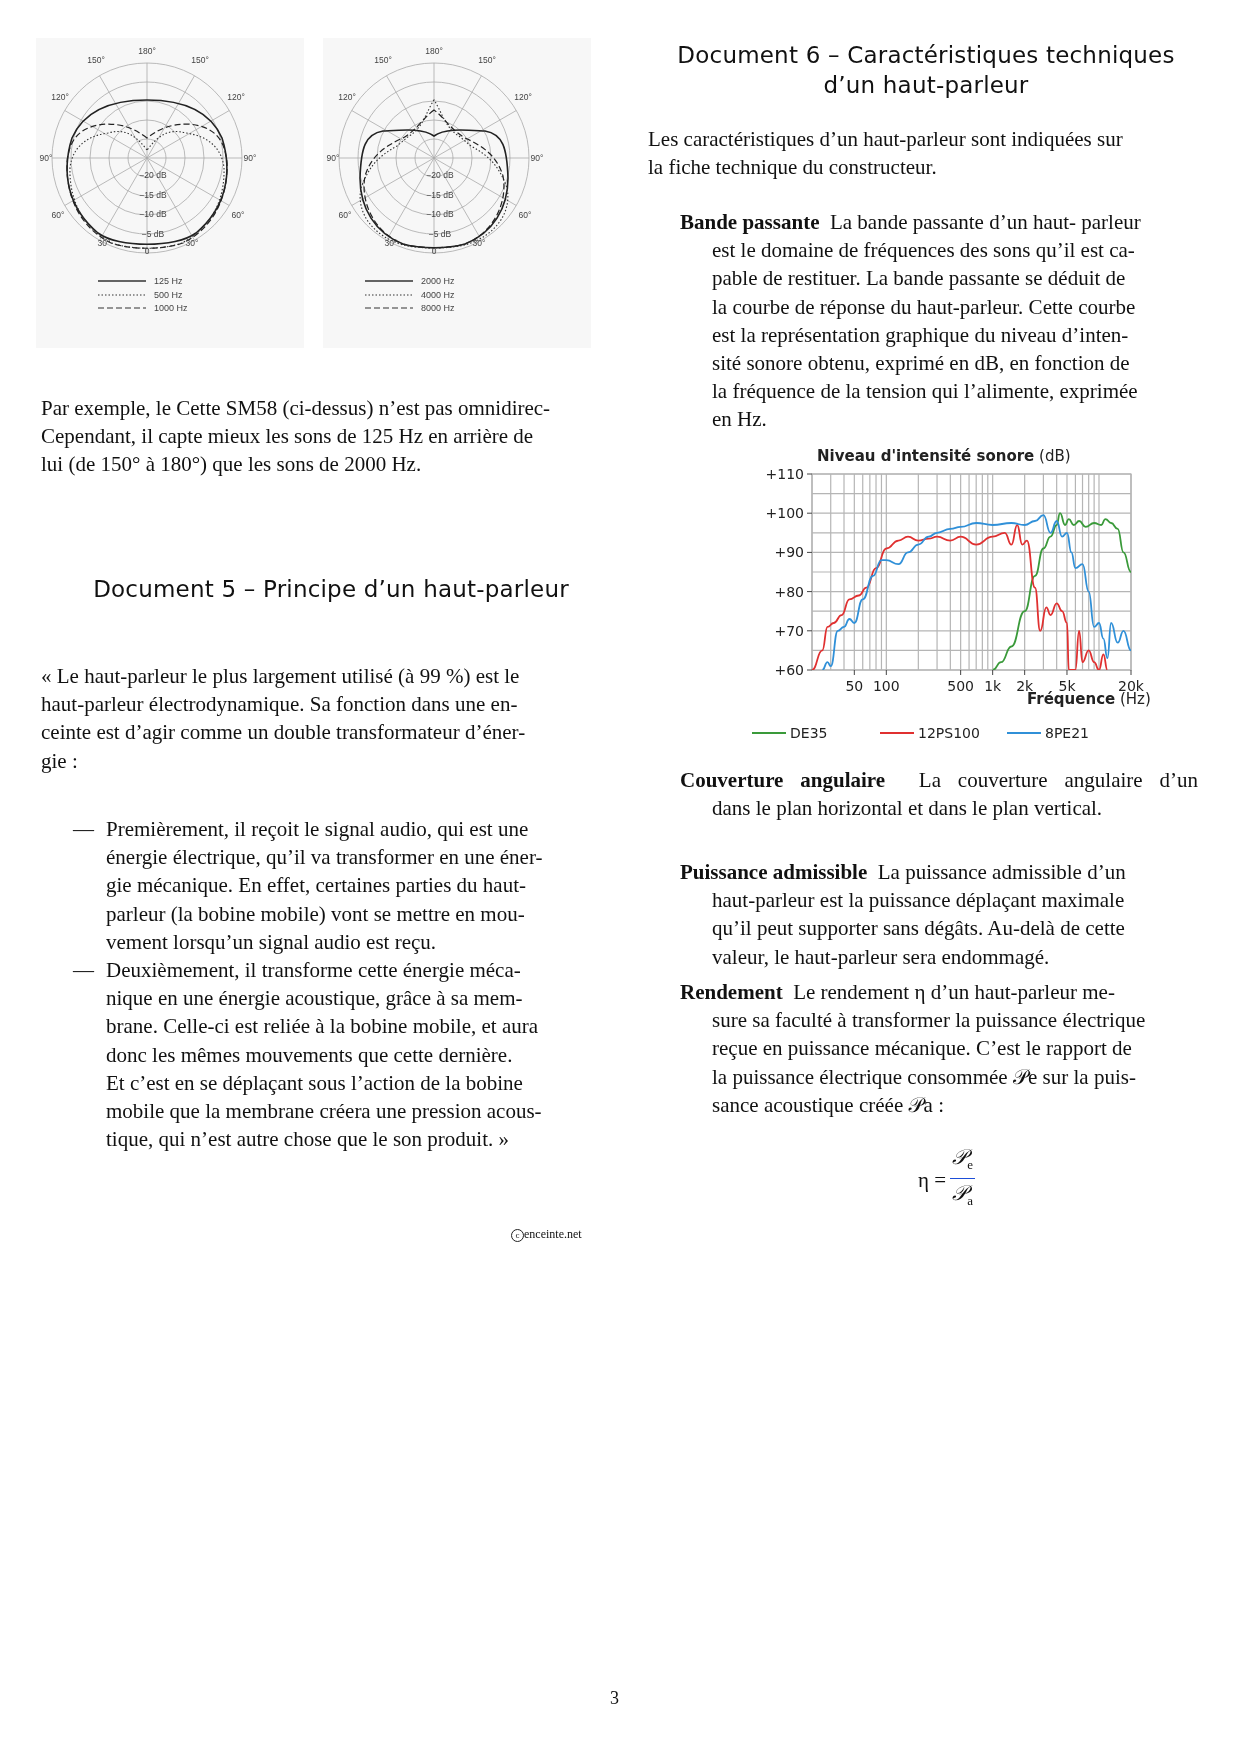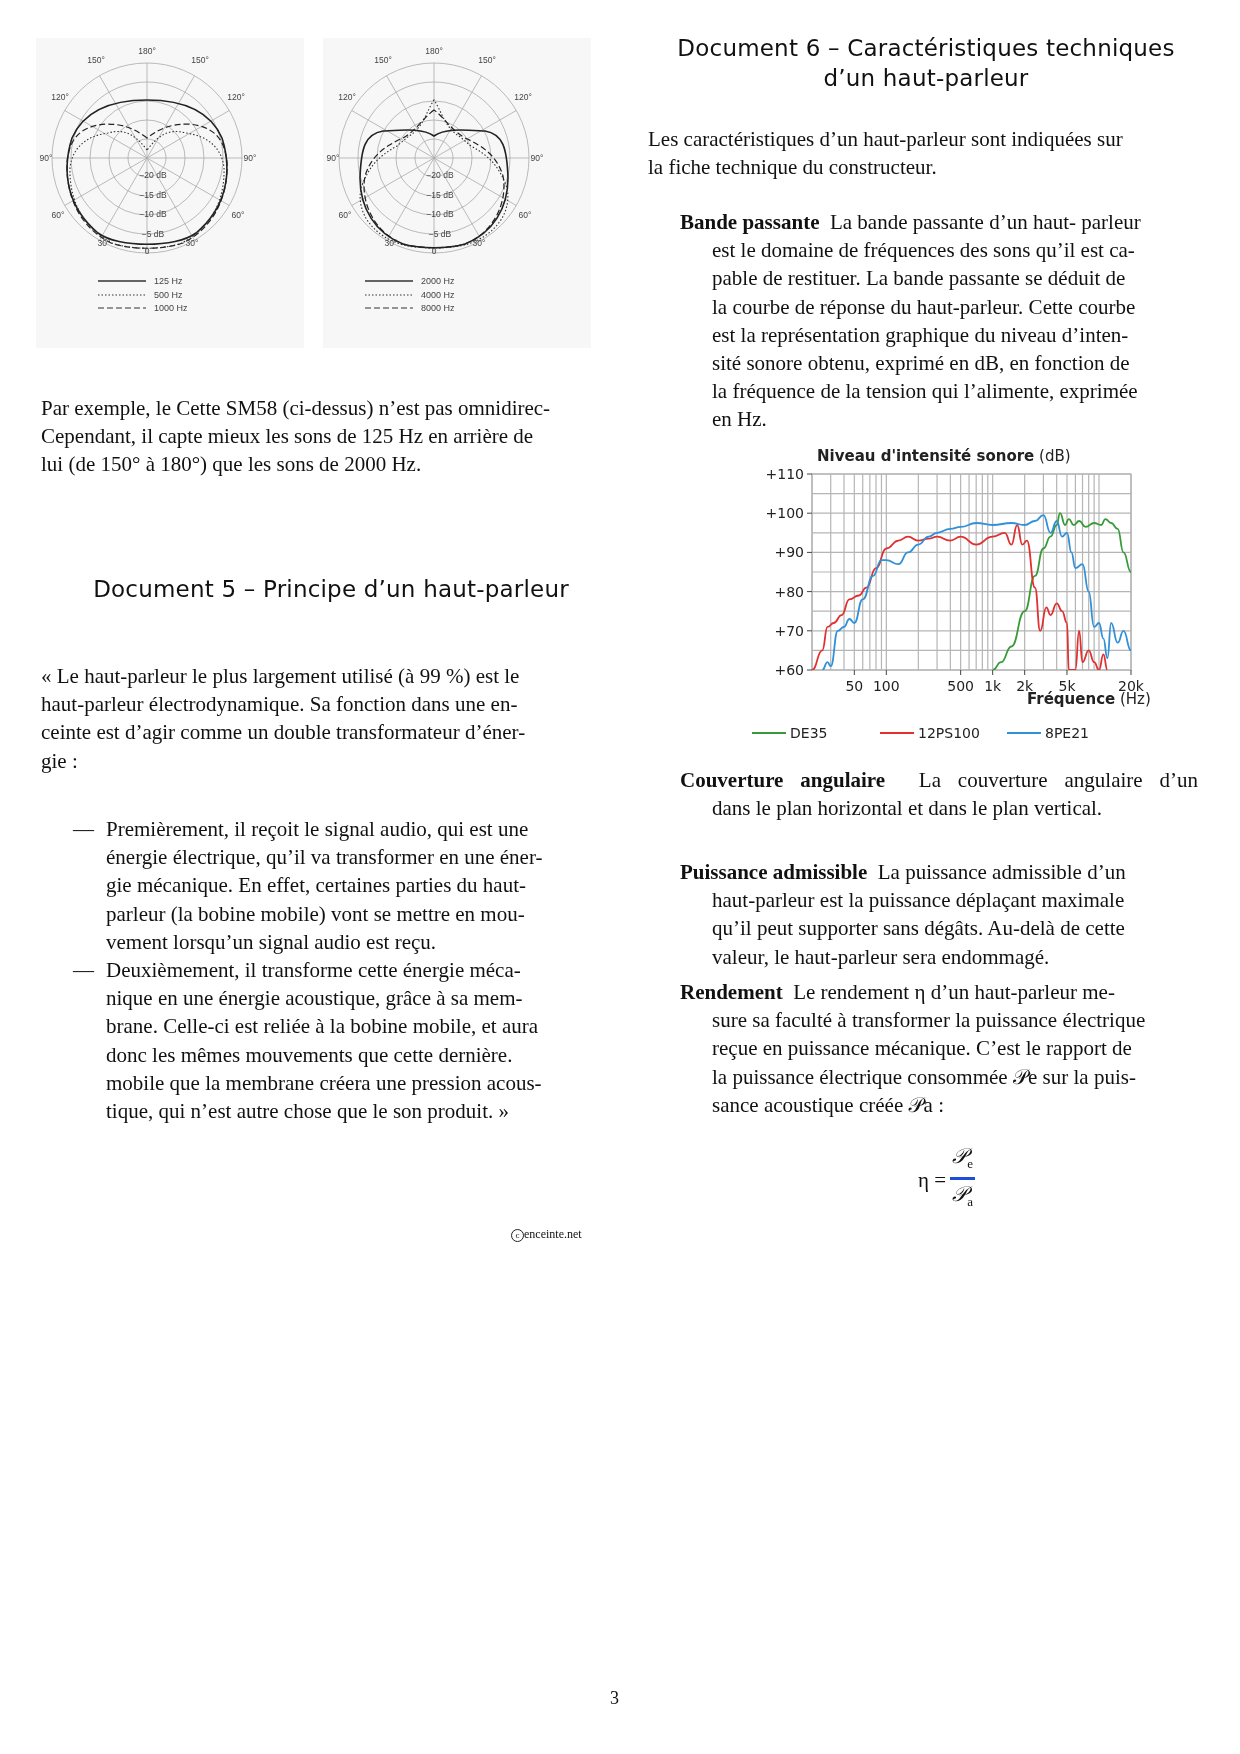--- a/index.html
+++ b/index.html
@@ -146,30 +146,31 @@
   </div>
 </div>
 
 <div class="abs serif bullet" style="left:73px; top:956px; width:530px;">
   <span class="dash">—</span>
   <div class="txt">
     <div>Deuxièmement, il transforme cette énergie méca-</div>
     <div>nique en une énergie acoustique, grâce à sa mem-</div>
     <div>brane. Celle-ci est reliée à la bobine mobile, et aura</div>
     <div>donc les mêmes mouvements que cette dernière.</div>
+    <div>Et c’est en se déplaçant sous l’action de la bobine</div>
     <div>mobile que la membrane créera une pression acous-</div>
     <div>tique, qui n’est autre chose que le son produit. »</div>
   </div>
 </div>
 
 <div class="abs footer-note" style="left:511px; top:1191px; font-family:'Liberation Serif', serif;">
   <span style="display:inline-block; width:11px; height:11px; border:1px solid #222; border-radius:50%; font-size:9px; line-height:10px; text-align:center; vertical-align:middle;">c</span><span>enceinte.net</span>
 </div>
 
-<div class="abs heading" style="left:648px; top:33px; width:556px;text-align:center;">
+<div class="abs heading" style="left:648px; top:40px; width:556px;text-align:center;">
   <div>Document 6 – Caractéristiques techniques</div>
   <div>d’un haut-parleur</div>
 </div>
 
 <div class="abs serif" style="left:648px; top:125px; width:556px;">
   <div>Les caractéristiques d’un haut-parleur sont indiquées sur</div>
   <div>la fiche technique du constructeur.</div>
 </div>
 
 <div class="abs serif" style="left:680px; top:208px; width:518px;">
@@ -302,18 +303,18 @@
     <div>sure sa faculté à transformer la puissance électrique</div>
     <div>reçue en puissance mécanique. C’est le rapport de</div>
     <div>la puissance électrique consommée 𝒫e sur la puis-</div>
     <div>sance acoustique créée 𝒫a :</div>
   </div>
 </div>
 
 <div class="abs eq" style="left:918px; top:1150px; height:60px; display:flex; align-items:center;">
   <span style="margin-right:4px;">η =</span>
   <span style="display:inline-flex; flex-direction:column; align-items:center; font-style:italic;">
-    <span style="border-bottom:3px solid #1d4ed8; padding:0 2px; line-height:24px;"><span>𝒫</span><sub style="font-style:normal; font-size:13px;">e</sub></span>
+    <span style="border-bottom:1px solid #1d4ed8; padding:0 2px; line-height:24px;"><span>𝒫</span><sub style="font-style:normal; font-size:13px;">e</sub></span>
     <span style="padding:0 2px; line-height:28px;"><span>𝒫</span><sub style="font-style:normal; font-size:13px;">a</sub></span>
   </span>
 </div>
 
 <div class="abs" style="left:610px; top:1688px; font-family:'Liberation Serif', serif; font-size:18px;">3</div>
 
 </body></html>

